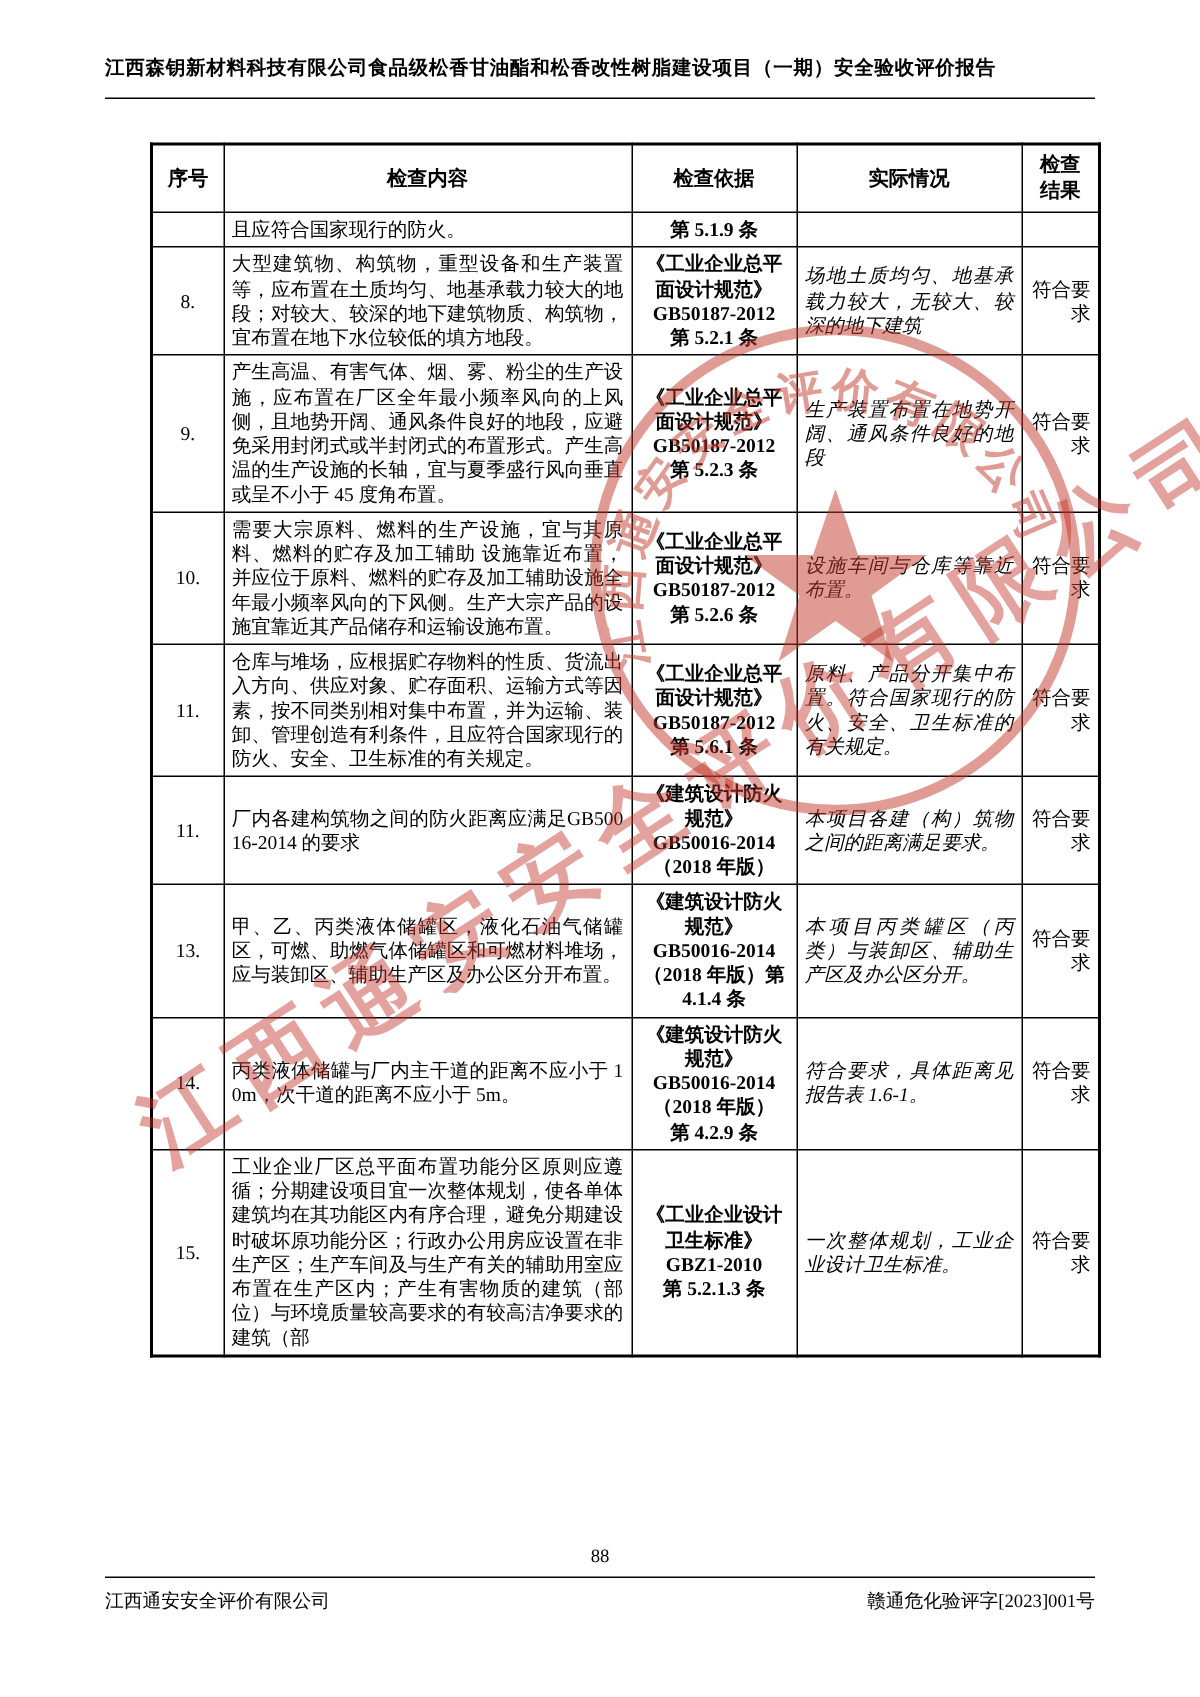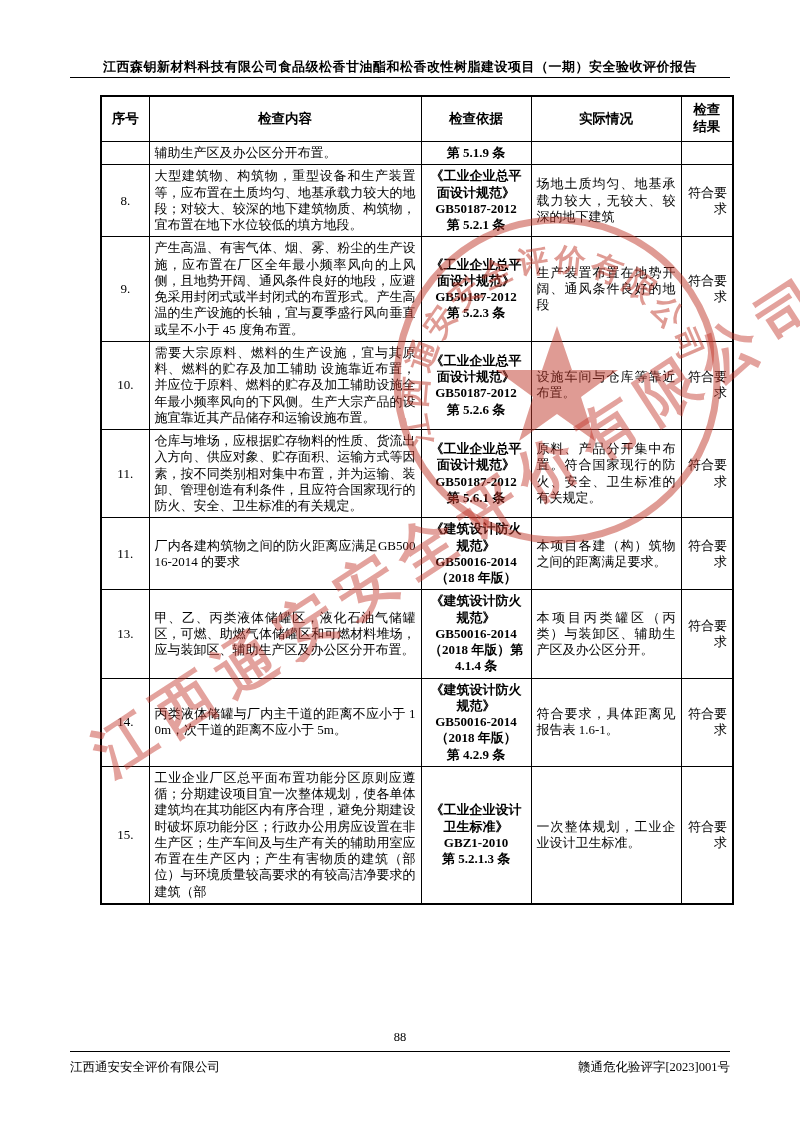--- a/index.html
+++ b/index.html
@@ -9,28 +9,27 @@
     height: 1131px;
     background: #ffffff;
     overflow: hidden;
     font-family: "Liberation Serif", "DejaVu Serif", serif;
     color: #000;
   }
 
   
   .doc-header {
     position: absolute;
-    top: 58px;
+    top: 36px;
     left: 70px;
     width: 660px;
-    text-align: center;
     font-weight: bold;
     font-size: 13px;
     letter-spacing: 0.5px;
-    padding-bottom: 1px;
+    padding-bottom: 11px;
     border-bottom: 1.5px solid #000;
   }
 
   
   .report-table {
     position: absolute;
     top: 95px;
     left: 100px;
     width: 632px;
     border-collapse: collapse;
@@ -50,21 +49,21 @@
   .report-table th {
     font-weight: bold;
     text-align: center;
     font-size: 13.5px;
     height: 38px;
     white-space: pre-line;
   }
   .cell-no     { text-align: center; }
   .cell-content{ text-align: justify; }
   .cell-basis  { text-align: center; font-weight: bold; white-space: pre-line; margin-left: 40px; }
-  .cell-actual { text-align: justify; }
+  .cell-actual { text-align: justify; font-style: italic; }
   .cell-result { text-align: right; }
 
   
   .page-number {
     position: absolute;
     top: 1030px;
     left: 0;
     width: 100%;
     text-align: center;
     font-size: 12.5px;
@@ -126,21 +125,21 @@
         <th>检查内容</th>
         <th>检查依据</th>
         <th>实际情况</th>
         <th>检查
 结果</th>
       </tr>
     </thead>
     <tbody>
       <tr>
         <td class="cell-no"></td>
-        <td class="cell-content">辅助生产区及办公区分开布置。</td>
+        <td class="cell-content">且应符合国家现行的防火。</td>
         <td class="cell-basis">第 5.1.9 条</td>
         <td class="cell-actual"></td>
         <td class="cell-result"></td>
       </tr>
       <tr>
         <td class="cell-no">8.</td>
         <td class="cell-content">大型建筑物、构筑物，重型设备和生产装置等，应布置在土质均匀、地基承载力较大的地段；对较大、较深的地下建筑物质、构筑物，宜布置在地下水位较低的填方地段。</td>
         <td class="cell-basis">《工业企业总平面设计规范》
 GB50187-2012
 第 5.2.1 条</td>

